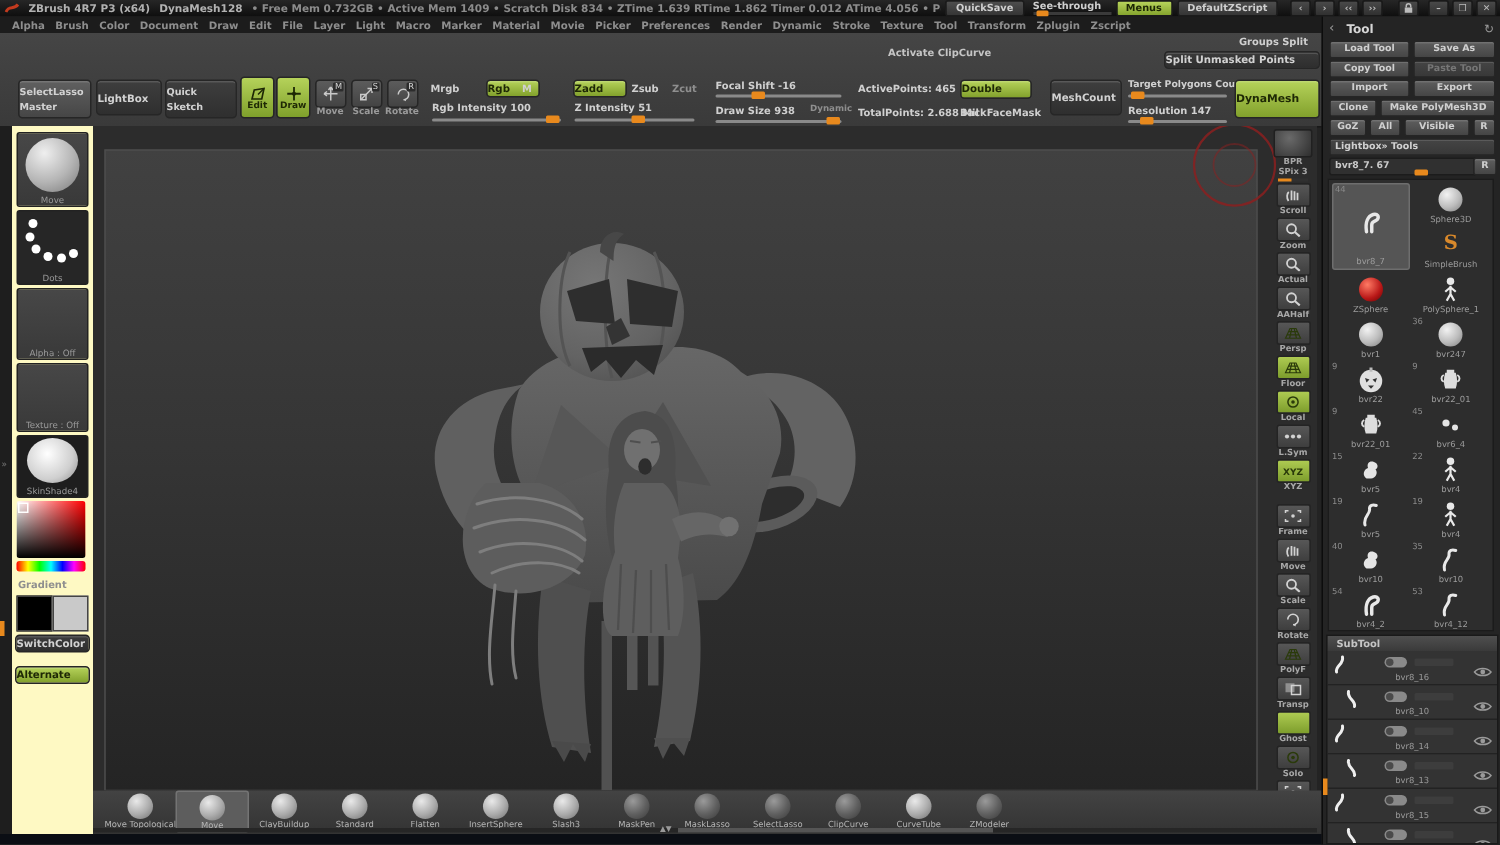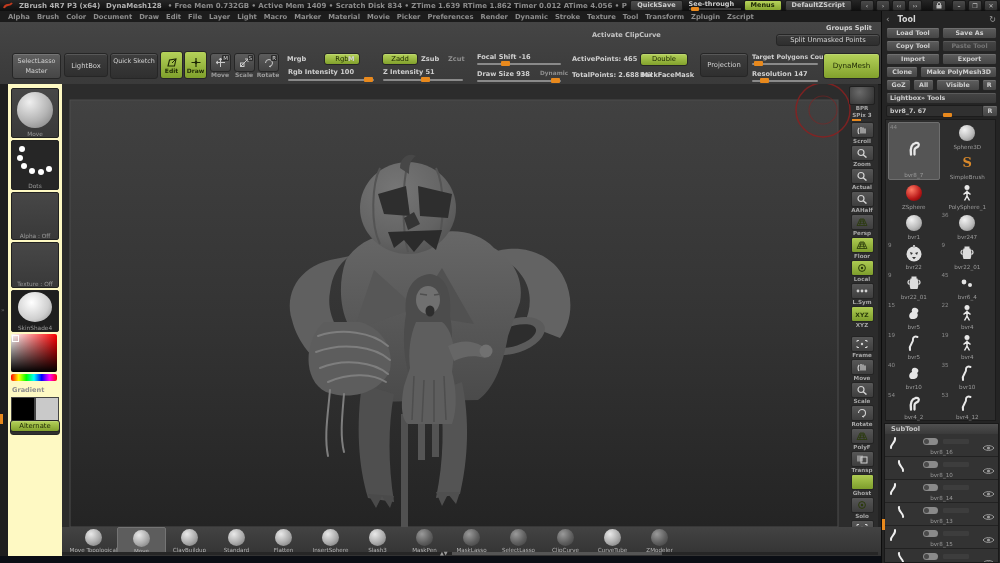--- a/index.html
+++ b/index.html
@@ -22,21 +22,21 @@
            border:1px solid #191919;border-radius:2px;display:flex;align-items:center;justify-content:center;
            font-size:6px;color:#bdbdbd;font-weight:bold}
   
   #menubar{left:0;top:11px;width:1000px;height:11px;background:#1c1c1c;display:flex;align-items:center;
            padding-left:8px;gap:7px;font-size:6.8px;color:#8e8e8e;font-weight:bold}
   .menu-item{cursor:default}
   
   #shelf{left:0;top:22px;width:1000px;height:62px;background:linear-gradient(#454545,#3a3a3a);
          border-bottom:1px solid #191919}
   .btn{position:absolute;background:linear-gradient(#606060,#464646);border:1px solid #262626;border-radius:3px;
-       color:#d2d2d2;font-size:6.8px;font-weight:normal;text-align:center;
+       color:#d2d2d2;font-size:6.8px;font-weight:bold;
        box-shadow:inset 0 1px 0 rgba(255,255,255,.14)}
   .btn.green{background:linear-gradient(#b5d25a,#82a12c);color:#1e2805}
   .slab{position:absolute;font-size:6.6px;font-weight:bold;color:#d0d0d0;white-space:nowrap}
   .slab.dim{color:#8f8f8f}
   .strk{position:absolute;height:2px;background:#8a8a8a;border-radius:1px}
   .snub{position:absolute;width:9px;height:5px;background:#e8891d;border-radius:1px;top:-2px}
   .icbtn{position:absolute;border-radius:3px;border:1px solid #262626;display:flex;flex-direction:column;
          align-items:center;justify-content:center}
   .icbtn.gray{background:linear-gradient(#5c5c5c,#434343)}
   .icbtn.green{background:linear-gradient(#b5d25a,#7fa02b)}
@@ -251,21 +251,21 @@
   <span class="slab dim" style="left:540px;top:48px;font-size:5.8px">Dynamic</span>
   <span class="strk" style="left:477px;top:58px;width:84px">
       <span class="snub" style="left:74px"></span>
     </span>
 
   <span class="slab" style="left:572px;top:33px">ActivePoints: 465</span>
   <span class="btn green" style="left:640px;top:31px;width:46px;height:11px;line-height:11px">Double</span>
   <span class="slab" style="left:572px;top:49px">TotalPoints: 2.688 Mil</span>
   <span class="slab" style="left:640px;top:49px">BackFaceMask</span>
 
-  <span class="btn" style="left:700px;top:31px;width:46px;height:22px;line-height:22px;background:linear-gradient(#3e3e3e,#2f2f2f)">Projection</span>
+  <span class="btn" style="left:700px;top:31px;width:46px;height:22px;line-height:22px;background:linear-gradient(#3e3e3e,#2f2f2f)">MeshCount</span>
   <span class="slab" style="left:752px;top:31px;font-size:6.2px">Target Polygons Count 0.1</span>
   <span class="strk" style="left:752px;top:41px;width:66px">
       <span class="snub" style="left:2px"></span>
     </span>
   <span class="slab" style="left:752px;top:48px">Resolution 147</span>
   <span class="strk" style="left:752px;top:58px;width:66px">
       <span class="snub" style="left:8px"></span>
     </span>
   <span class="btn green" style="left:823px;top:31px;width:55px;height:24px;line-height:24px;font-size:7.2px">DynaMesh</span>
 </div>
@@ -301,21 +301,21 @@
     <div class="cap">SkinShade4</div>
   </div>
   <div class="lthumb" style="top:250px;height:38px;border:none;background:linear-gradient(to bottom,rgba(0,0,0,0),#000),linear-gradient(to right,#fff,#f00)">
     <div style="position:absolute;left:1px;top:1px;width:5px;height:5px;border:1px solid #fff"></div>
   </div>
   <div class="lthumb" style="top:290px;height:7px;border:none;background:linear-gradient(to right,#f00,#ff0,#0f0,#0ff,#00f,#f0f,#f00)"></div>
   <div class="slab dim" style="left:4px;top:302px;position:absolute">Gradient</div>
   <div style="position:absolute;left:3px;top:313px;width:22px;height:22px;background:#000;border:1px solid #444"></div>
   <div style="position:absolute;left:27px;top:313px;width:22px;height:22px;background:#c9c9c9;border:1px solid #444"></div>
   <div class="btn" style="left:2px;top:339px;width:48px;height:10px;line-height:10px;background:linear-gradient(#3c3c3c,#2e2e2e)">SwitchColor</div>
-  <div class="btn green" style="left:2px;top:336px;width:48px;height:10px;line-height:10px">Alternate</div>
+  <div class="btn green" style="left:2px;top:360px;width:48px;height:10px;line-height:10px">Alternate</div>
 </div>
 
 <div id="canvas" class="abs">
   <svg width="816" height="443" viewBox="0 0 816 443">
     <defs>
       <linearGradient id="docg" x1="0" y1="0" x2="0" y2="1">
         <stop offset="0" stop-color="#414141"></stop>
           <stop offset="0.5" stop-color="#343434"></stop>
           <stop offset="1" stop-color="#242424"></stop>
       </linearGradient>

